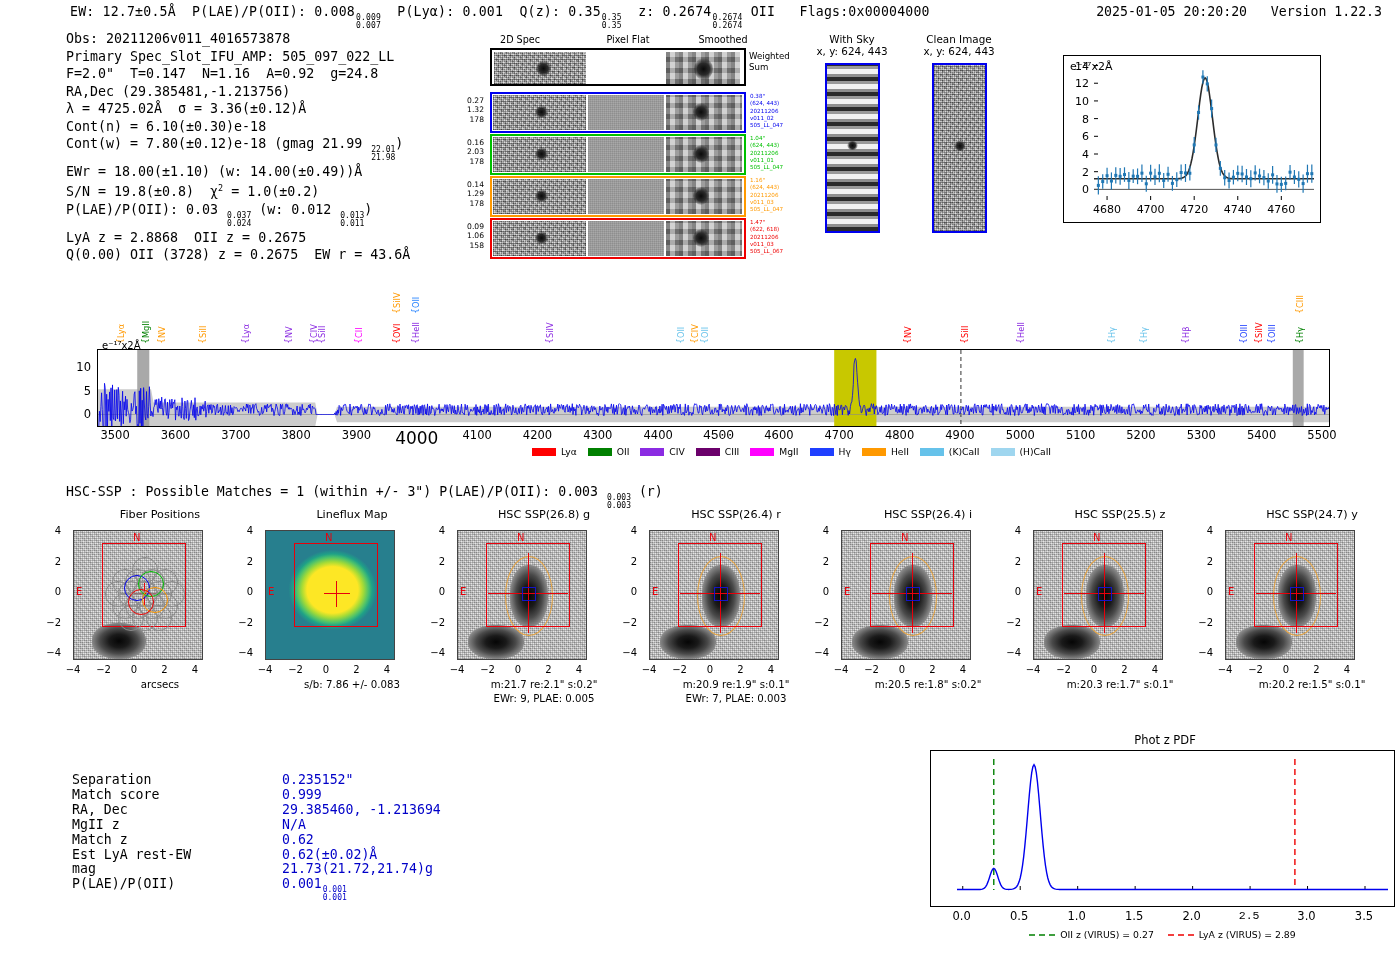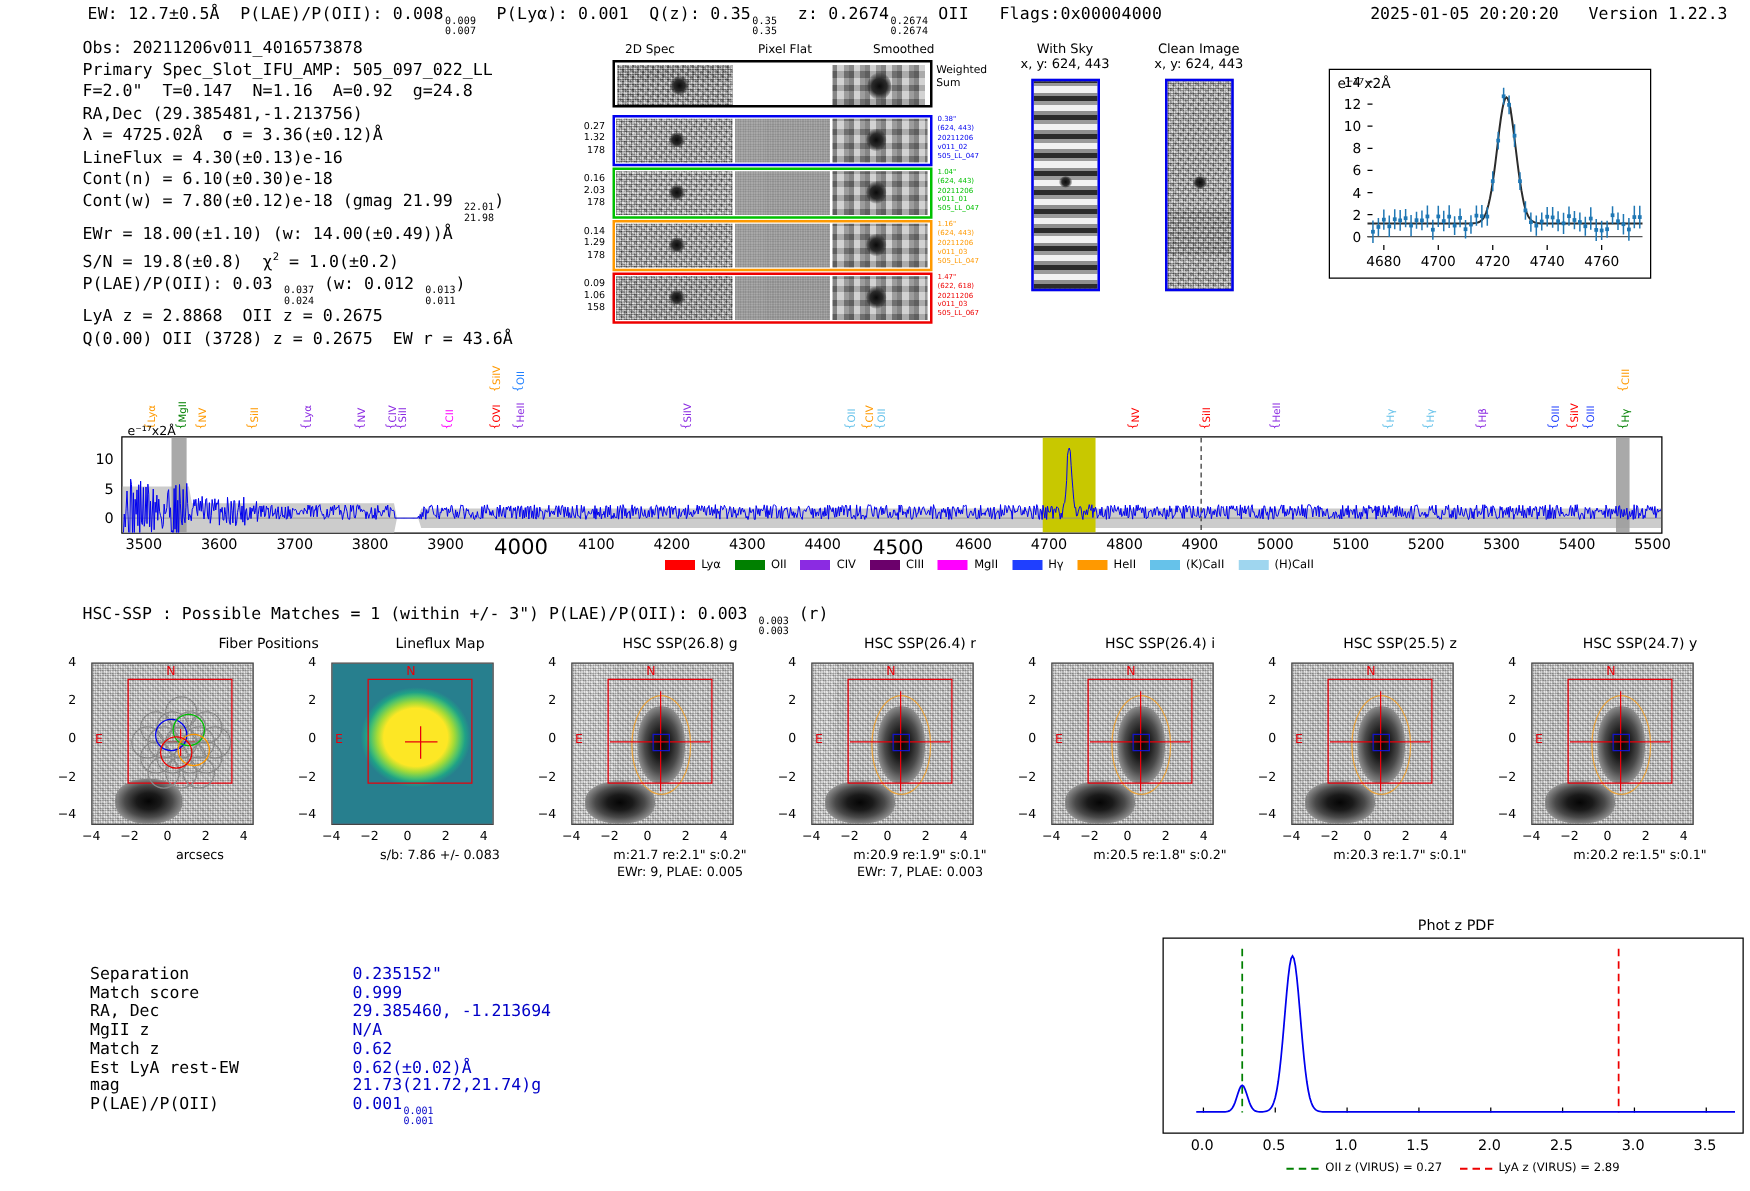--- a/index.html
+++ b/index.html
@@ -125,21 +125,20 @@
   <span>2025-01-05 20:20:20</span>&nbsp;&nbsp;
   <span>Version 1.22.3</span>
 </div>
 
 <div class="abs mono" id="infoblock">
   <div>Obs: 20211206v011_4016573878</div>
   <div>Primary Spec_Slot_IFU_AMP: 505_097_022_LL</div>
   <div>F=2.0"  T=0.147  N=1.16  A=0.92  g=24.8</div>
   <div>RA,Dec (29.385481,-1.213756)</div>
   <div>λ = 4725.02Å  σ = 3.36(±0.12)Å</div>
-  <div>LineFlux = 4.30(±0.13)e-16</div>
   <div>Cont(n) = 6.10(±0.30)e-18</div>
   <div><span>Cont(w) = 7.80(±0.12)e-18 (gmag 21.99 </span><span class="frac"><span>22.01</span><span>21.98</span></span><span>)</span></div>
   <div>EWr = 18.00(±1.10) (w: 14.00(±0.49))Å</div>
   <div><span>S/N = 19.8(±0.8)  χ</span><span class="sup">2</span><span> = 1.0(±0.2)</span></div>
   <div><span>P(LAE)/P(OII): 0.03 </span><span class="frac"><span>0.037</span><span>0.024</span></span><span> (w: 0.012 </span><span class="frac"><span>0.013</span><span>0.011</span></span><span>)</span></div>
   <div>LyA z = 2.8868  OII z = 0.2675</div>
   <div>Q(0.00) OII (3728) z = 0.2675  EW r = 43.6Å</div>
 </div>
 
 <div class="abs" id="spec2d-area" style="left:460px;top:34px;width:340px;height:222px;">
@@ -473,21 +472,21 @@
       <div class="ticklab" style="left: 18.1px; top: 0px; transform: translateX(-50%); font-size: 11.5px;">3500</div>
       <div class="ticklab" style="left: 78.4px; top: 0px; transform: translateX(-50%); font-size: 11.5px;">3600</div>
       <div class="ticklab" style="left: 138.8px; top: 0px; transform: translateX(-50%); font-size: 11.5px;">3700</div>
       <div class="ticklab" style="left: 199.1px; top: 0px; transform: translateX(-50%); font-size: 11.5px;">3800</div>
       <div class="ticklab" style="left: 259.5px; top: 0px; transform: translateX(-50%); font-size: 11.5px;">3900</div>
       <div class="ticklab" style="left: 319.8px; top: 0px; transform: translateX(-50%); font-size: 17px;">4000</div>
       <div class="ticklab" style="left: 380.2px; top: 0px; transform: translateX(-50%); font-size: 11.5px;">4100</div>
       <div class="ticklab" style="left: 440.5px; top: 0px; transform: translateX(-50%); font-size: 11.5px;">4200</div>
       <div class="ticklab" style="left: 500.8px; top: 0px; transform: translateX(-50%); font-size: 11.5px;">4300</div>
       <div class="ticklab" style="left: 561.2px; top: 0px; transform: translateX(-50%); font-size: 11.5px;">4400</div>
-      <div class="ticklab" style="left: 621.5px; top: 0px; transform: translateX(-50%); font-size: 16px;">4500</div>
+      <div class="ticklab" style="left: 621.5px; top: 0px; transform: translateX(-50%); font-size: 13px; font-family: Liberation Mono, monospace;">4500</div>
       <div class="ticklab" style="left: 681.9px; top: 0px; transform: translateX(-50%); font-size: 11.5px;">4600</div>
       <div class="ticklab" style="left: 742.2px; top: 0px; transform: translateX(-50%); font-size: 11.5px;">4700</div>
       <div class="ticklab" style="left: 802.6px; top: 0px; transform: translateX(-50%); font-size: 11.5px;">4800</div>
       <div class="ticklab" style="left: 862.9px; top: 0px; transform: translateX(-50%); font-size: 11.5px;">4900</div>
       <div class="ticklab" style="left: 923.3px; top: 0px; transform: translateX(-50%); font-size: 11.5px;">5000</div>
       <div class="ticklab" style="left: 983.6px; top: 0px; transform: translateX(-50%); font-size: 11.5px;">5100</div>
       <div class="ticklab" style="left: 1043.9px; top: 0px; transform: translateX(-50%); font-size: 11.5px;">5200</div>
       <div class="ticklab" style="left: 1104.3px; top: 0px; transform: translateX(-50%); font-size: 11.5px;">5300</div>
       <div class="ticklab" style="left: 1164.6px; top: 0px; transform: translateX(-50%); font-size: 11.5px;">5400</div>
       <div class="ticklab" style="left: 1225px; top: 0px; transform: translateX(-50%); font-size: 11.5px;">5500</div>
@@ -539,21 +538,21 @@
 
 <div class="abs mono" style="left:66px;top:484px;font-size:13.2px;">
   <span>HSC-SSP : Possible Matches = 1 (within +/- 3")  P(LAE)/P(OII): 0.003 </span><span class="frac">
       <span>0.003</span>
       <span>0.003</span>
     </span><span> (r)</span>
 </div>
 
 <div class="abs" id="cutrow" style="left:40px;top:508px;width:1340px;height:225px;">
     <div class="cut" style="left: 25px; top: 0px; width: 190px; height: 225px;">
-      <div class="cutcap" style="left:0;top:0;width:190px;font-size:11.2px;text-align:right;">Fiber Positions</div>
+      <div class="cutcap" style="left:0;top:0;width:190px;font-size:11.2px;">Fiber Positions</div>
       <div class="cutimg greynoise" style="left:8px;top:22px;width:130px;height:130px;">
         <div class="galaxy" style="left:18px;top:92px;width:54px;height:36px;"></div>
         <div class="redbox" style="left:28px;top:12px;width:84px;height:84px;"></div>
         <div class="cross" style="left:60px;top:62px;width:22px;height:1.4px;"></div>
         <div class="cross" style="left:70px;top:52px;width:1.4px;height:22px;"></div>
         <div class="fibcirc" style="left:58px;top:50px;width:26px;height:26px;"></div>
         <div class="fibcirc" style="left:71.65px;top:50px;width:26px;height:26px;"></div>
         <div class="fibcirc" style="left:44.35px;top:50px;width:26px;height:26px;"></div>
         <div class="fibcirc" style="left:64.825px;top:61.96000000000001px;width:26px;height:26px;"></div>
         <div class="fibcirc" style="left:51.175px;top:61.96000000000001px;width:26px;height:26px;"></div>
@@ -773,21 +772,21 @@
         <line x1="363.904" x2="363.904" y1="8" y2="139" stroke="#ee0000" stroke-width="1.4" stroke-dasharray="6 4"></line>
         <path d="M26.00 138.50L27.15 138.50L28.30 138.50L29.45 138.50L30.60 138.50L31.75 138.50L32.90 138.50L34.05 138.50L35.19 138.50L36.34 138.50L37.49 138.50L38.64 138.50L39.79 138.50L40.94 138.50L42.09 138.50L43.24 138.50L44.39 138.50L45.54 138.50L46.69 138.49L47.84 138.48L48.99 138.44L50.14 138.35L51.29 138.14L52.43 137.72L53.58 136.94L54.73 135.63L55.88 133.62L57.03 130.86L58.18 127.46L59.33 123.81L60.48 120.49L61.63 118.14L62.78 117.29L63.93 118.14L65.08 120.49L66.23 123.81L67.38 127.46L68.53 130.86L69.67 133.62L70.82 135.63L71.97 136.94L73.12 137.72L74.27 138.14L75.42 138.34L76.57 138.42L77.72 138.44L78.87 138.41L80.02 138.33L81.17 138.18L82.32 137.91L83.47 137.45L84.62 136.69L85.77 135.47L86.91 133.61L88.06 130.86L89.21 126.96L90.36 121.62L91.51 114.61L92.66 105.79L93.81 95.18L94.96 83.00L96.11 69.69L97.26 55.97L98.41 42.73L99.56 30.98L100.71 21.72L101.86 15.78L103.01 13.74L104.15 15.78L105.30 21.72L106.45 30.98L107.60 42.73L108.75 55.97L109.90 69.69L111.05 83.00L112.20 95.18L113.35 105.79L114.50 114.61L115.65 121.62L116.80 126.96L117.95 130.86L119.10 133.61L120.25 135.47L121.39 136.69L122.54 137.45L123.69 137.91L124.84 138.18L125.99 138.33L127.14 138.42L128.29 138.46L129.44 138.48L130.59 138.49L131.74 138.50L132.89 138.50L134.04 138.50L135.19 138.50L136.34 138.50L137.49 138.50L138.63 138.50L139.78 138.50L140.93 138.50L142.08 138.50L143.23 138.50L144.38 138.50L145.53 138.50L146.68 138.50L147.83 138.50L148.98 138.50L150.13 138.50L151.28 138.50L152.43 138.50L153.58 138.50L154.73 138.50L155.87 138.50L157.02 138.50L158.17 138.50L159.32 138.50L160.47 138.50L161.62 138.50L162.77 138.50L163.92 138.50L165.07 138.50L166.22 138.50L167.37 138.50L168.52 138.50L169.67 138.50L170.82 138.50L171.97 138.50L173.11 138.50L174.26 138.50L175.41 138.50L176.56 138.50L177.71 138.50L178.86 138.50L180.01 138.50L181.16 138.50L182.31 138.50L183.46 138.50L184.61 138.50L185.76 138.50L186.91 138.50L188.06 138.50L189.21 138.50L190.35 138.50L191.50 138.50L192.65 138.50L193.80 138.50L194.95 138.50L196.10 138.50L197.25 138.50L198.40 138.50L199.55 138.50L200.70 138.50L201.85 138.50L203.00 138.50L204.15 138.50L205.30 138.50L206.45 138.50L207.59 138.50L208.74 138.50L209.89 138.50L211.04 138.50L212.19 138.50L213.34 138.50L214.49 138.50L215.64 138.50L216.79 138.50L217.94 138.50L219.09 138.50L220.24 138.50L221.39 138.50L222.54 138.50L223.69 138.50L224.83 138.50L225.98 138.50L227.13 138.50L228.28 138.50L229.43 138.50L230.58 138.50L231.73 138.50L232.88 138.50L234.03 138.50L235.18 138.50L236.33 138.50L237.48 138.50L238.63 138.50L239.78 138.50L240.93 138.50L242.07 138.50L243.22 138.50L244.37 138.50L245.52 138.50L246.67 138.50L247.82 138.50L248.97 138.50L250.12 138.50L251.27 138.50L252.42 138.50L253.57 138.50L254.72 138.50L255.87 138.50L257.02 138.50L258.17 138.50L259.31 138.50L260.46 138.50L261.61 138.50L262.76 138.50L263.91 138.50L265.06 138.50L266.21 138.50L267.36 138.50L268.51 138.50L269.66 138.50L270.81 138.50L271.96 138.50L273.11 138.50L274.26 138.50L275.41 138.50L276.55 138.50L277.70 138.50L278.85 138.50L280.00 138.50L281.15 138.50L282.30 138.50L283.45 138.50L284.60 138.50L285.75 138.50L286.90 138.50L288.05 138.50L289.20 138.50L290.35 138.50L291.50 138.50L292.65 138.50L293.79 138.50L294.94 138.50L296.09 138.50L297.24 138.50L298.39 138.50L299.54 138.50L300.69 138.50L301.84 138.50L302.99 138.50L304.14 138.50L305.29 138.50L306.44 138.50L307.59 138.50L308.74 138.50L309.89 138.50L311.03 138.50L312.18 138.50L313.33 138.50L314.48 138.50L315.63 138.50L316.78 138.50L317.93 138.50L319.08 138.50L320.23 138.50L321.38 138.50L322.53 138.50L323.68 138.50L324.83 138.50L325.98 138.50L327.13 138.50L328.27 138.50L329.42 138.50L330.57 138.50L331.72 138.50L332.87 138.50L334.02 138.50L335.17 138.50L336.32 138.50L337.47 138.50L338.62 138.50L339.77 138.50L340.92 138.50L342.07 138.50L343.22 138.50L344.37 138.50L345.51 138.50L346.66 138.50L347.81 138.50L348.96 138.50L350.11 138.50L351.26 138.50L352.41 138.50L353.56 138.50L354.71 138.50L355.86 138.50L357.01 138.50L358.16 138.50L359.31 138.50L360.46 138.50L361.61 138.50L362.75 138.50L363.90 138.50L365.05 138.50L366.20 138.50L367.35 138.50L368.50 138.50L369.65 138.50L370.80 138.50L371.95 138.50L373.10 138.50L374.25 138.50L375.40 138.50L376.55 138.50L377.70 138.50L378.85 138.50L379.99 138.50L381.14 138.50L382.29 138.50L383.44 138.50L384.59 138.50L385.74 138.50L386.89 138.50L388.04 138.50L389.19 138.50L390.34 138.50L391.49 138.50L392.64 138.50L393.79 138.50L394.94 138.50L396.09 138.50L397.23 138.50L398.38 138.50L399.53 138.50L400.68 138.50L401.83 138.50L402.98 138.50L404.13 138.50L405.28 138.50L406.43 138.50L407.58 138.50L408.73 138.50L409.88 138.50L411.03 138.50L412.18 138.50L413.33 138.50L414.47 138.50L415.62 138.50L416.77 138.50L417.92 138.50L419.07 138.50L420.22 138.50L421.37 138.50L422.52 138.50L423.67 138.50L424.82 138.50L425.97 138.50L427.12 138.50L428.27 138.50L429.42 138.50L430.57 138.50L431.71 138.50L432.86 138.50L434.01 138.50L435.16 138.50L436.31 138.50L437.46 138.50L438.61 138.50L439.76 138.50L440.91 138.50L442.06 138.50L443.21 138.50L444.36 138.50L445.51 138.50L446.66 138.50L447.81 138.50L448.95 138.50L450.10 138.50L451.25 138.50L452.40 138.50L453.55 138.50L454.70 138.50L455.85 138.50L457.00 138.50" stroke="#0000ee" fill="none" stroke-width="1.4"></path>
       </svg>
   </div>
   <div class="abs" id="photz-xticks" style="left:0;top:176px;width:465px;height:14px;">
       <div class="ticklab" style="left: 31.7px; top: 0px; transform: translateX(-50%); font-size: 11.5px;">0.0</div>
       <div class="ticklab" style="left: 89.2px; top: 0px; transform: translateX(-50%); font-size: 11.5px;">0.5</div>
       <div class="ticklab" style="left: 146.7px; top: 0px; transform: translateX(-50%); font-size: 11.5px;">1.0</div>
       <div class="ticklab" style="left: 204.1px; top: 0px; transform: translateX(-50%); font-size: 11.5px;">1.5</div>
       <div class="ticklab" style="left: 261.6px; top: 0px; transform: translateX(-50%); font-size: 11.5px;">2.0</div>
-      <div class="ticklab" style="left: 319.1px; top: 0px; transform: translateX(-50%); font-size: 11.5px;">2.5</div>
+      <div class="ticklab" style="left: 319.1px; top: 0px; transform: translateX(-50%); font-size: 11.5px; font-family: Liberation Mono, monospace;">2.5</div>
       <div class="ticklab" style="left: 376.5px; top: 0px; transform: translateX(-50%); font-size: 11.5px;">3.0</div>
       <div class="ticklab" style="left: 434px; top: 0px; transform: translateX(-50%); font-size: 11.5px;">3.5</div>
     </div>
   <div class="abs" id="photz-legend" style="left:0;top:196px;width:465px;display:flex;justify-content:center;gap:14px;font-size:9.3px;align-items:flex-end;">
       <span style="display: inline-flex; align-items: center; gap: 5px;">
         <svg width="26" height="6">
           <line x1="0" y1="3" x2="26" y2="3" stroke="#008000" stroke-width="1.6" stroke-dasharray="6 4"></line>
         </svg>
         <span>OII z (VIRUS) = 0.27</span>
       </span>

